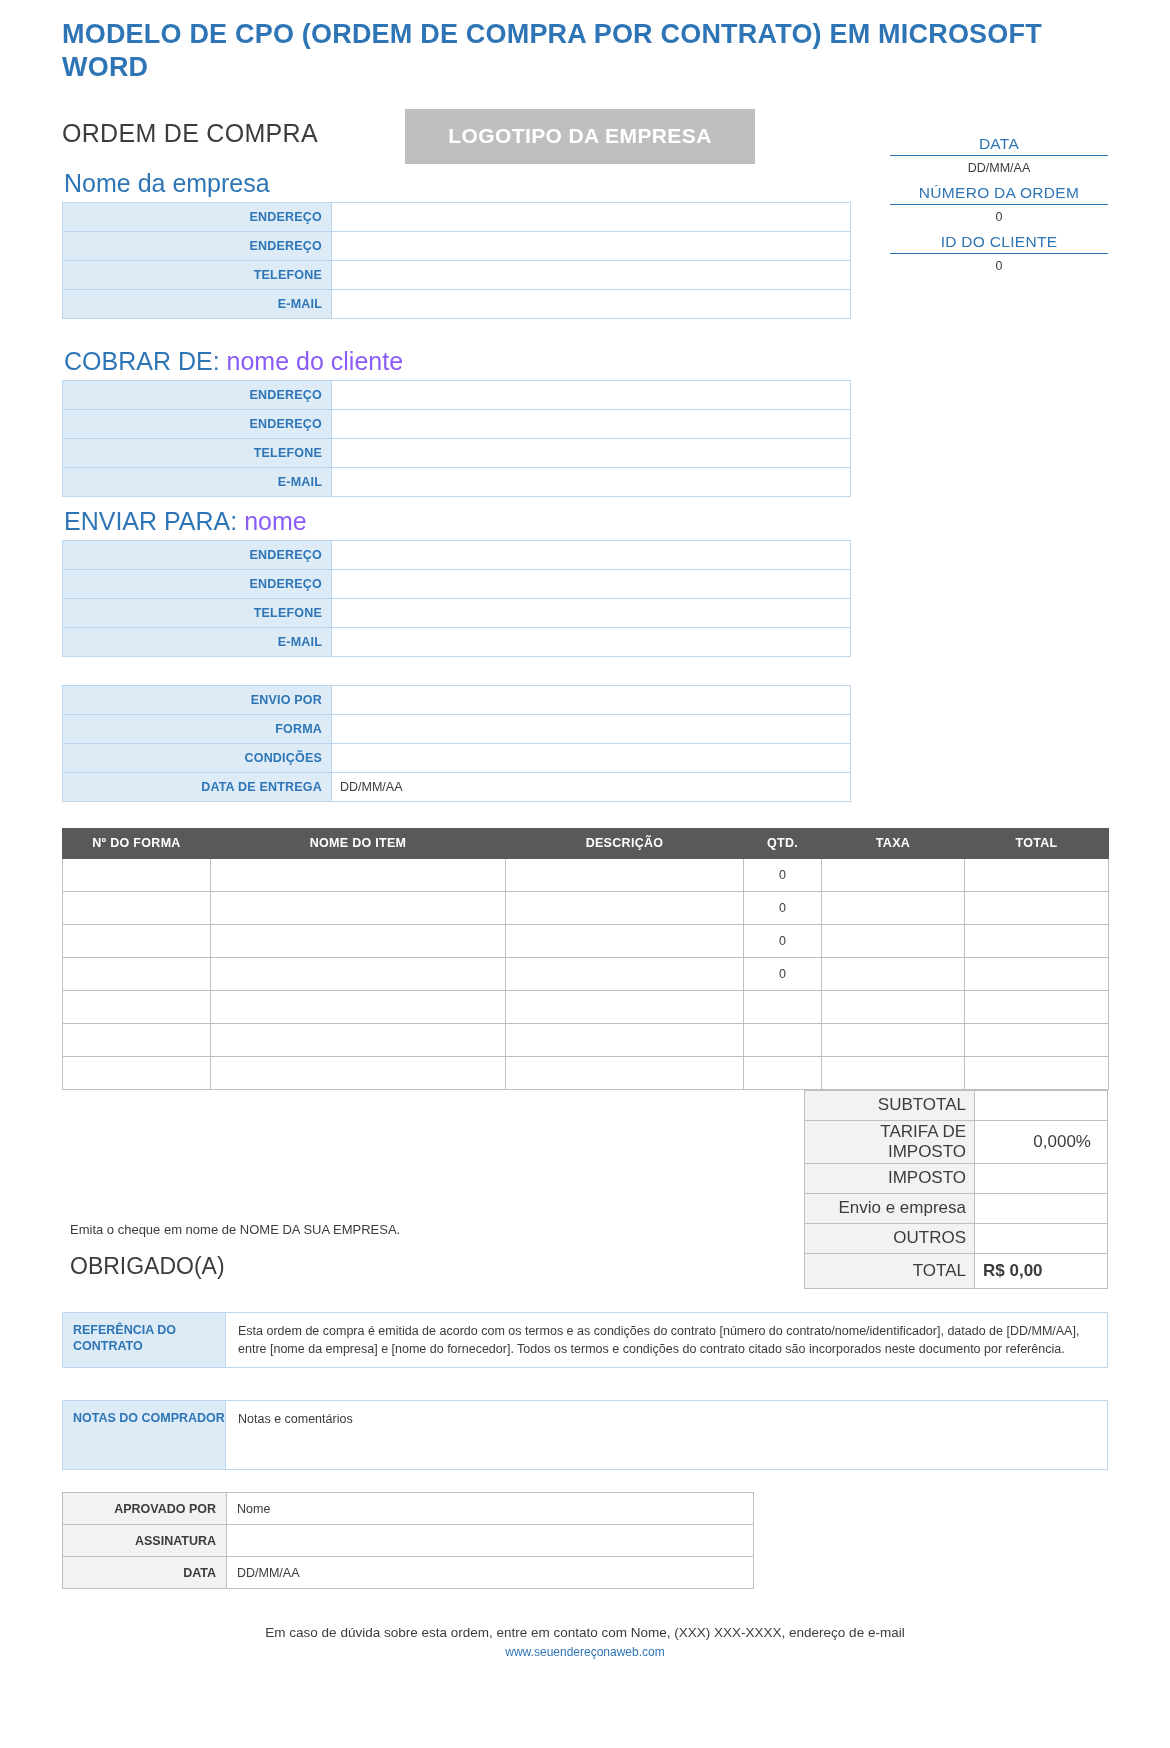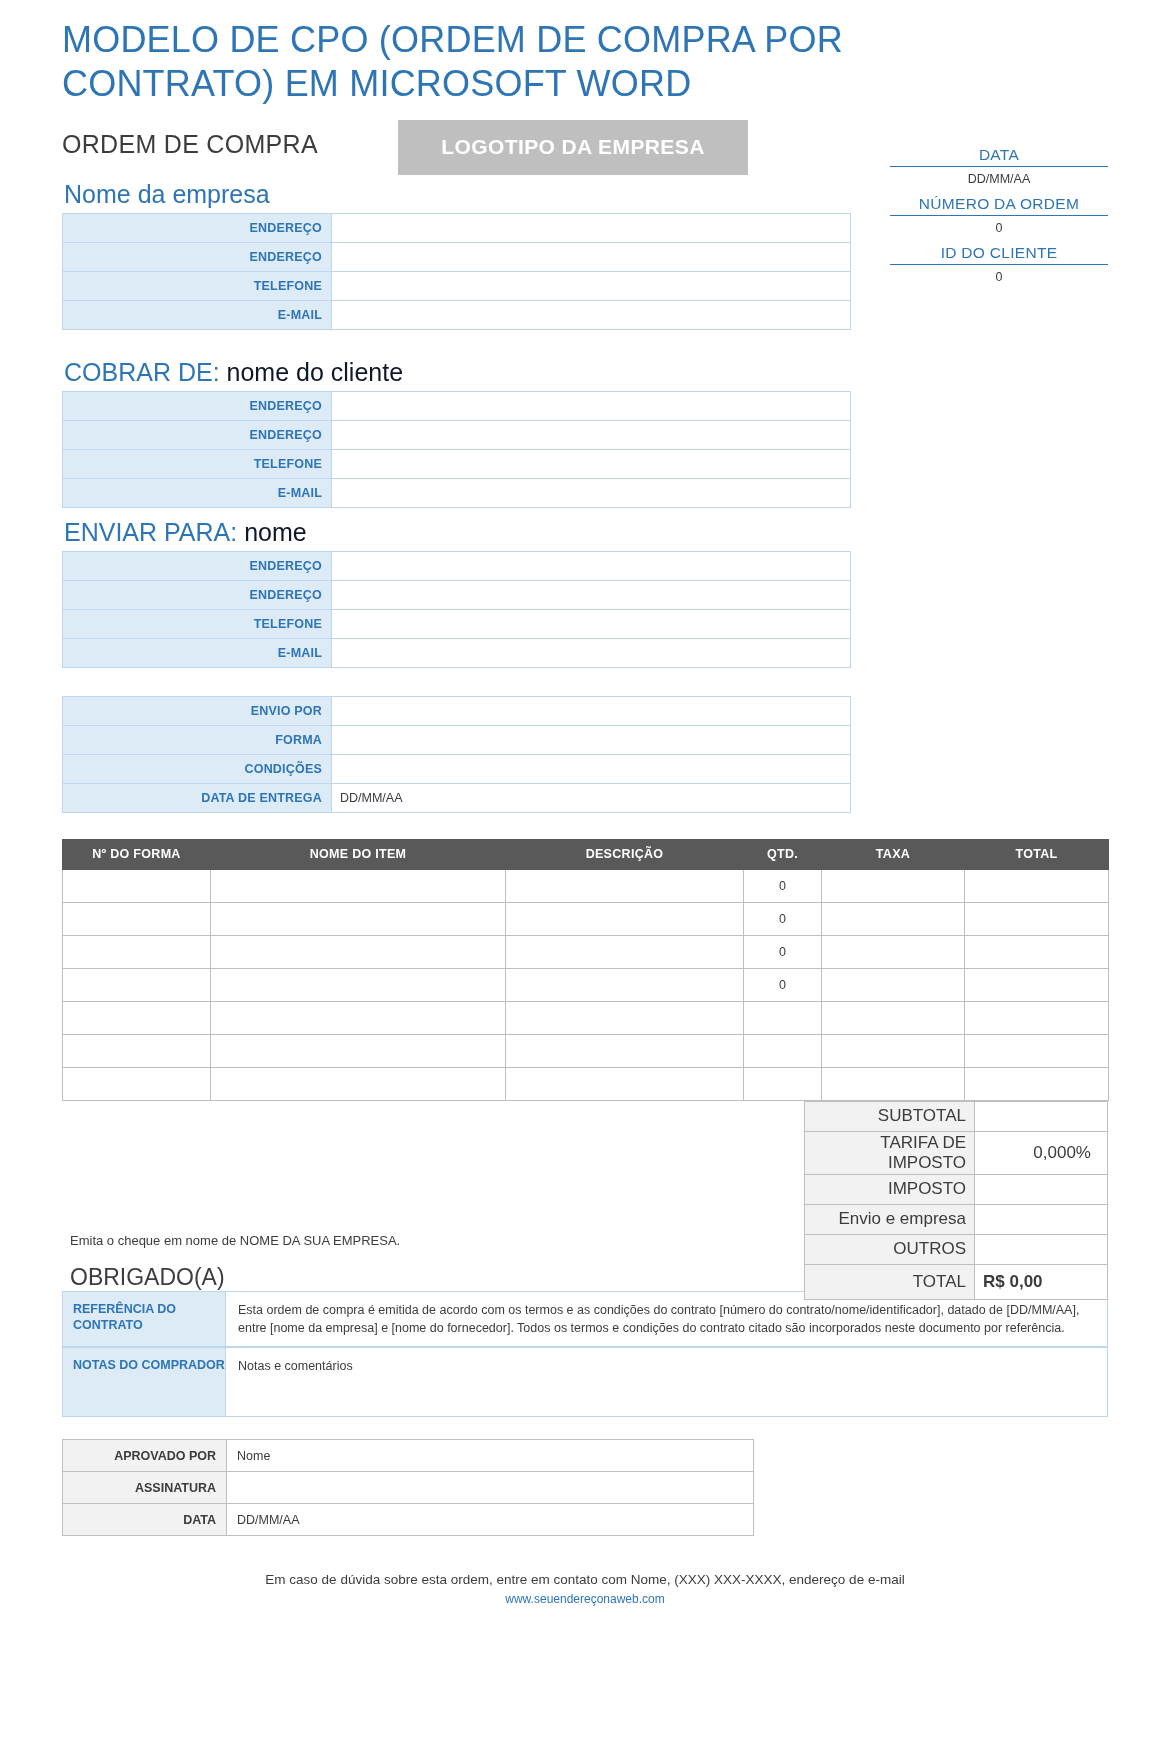--- a/index.html
+++ b/index.html
@@ -17,44 +17,44 @@
   .page {
     width: 1170px;
     min-height: 1748px;
     box-sizing: border-box;
     padding: 14px 62px 10px 62px;
     position: relative;
   }
   
   .doc-title {
     color: #2e75b6;
-    font-size: 36px;
-    font-weight: normal;
+    font-size: 27px;
+    font-weight: bold;
     line-height: 1.22;
     letter-spacing: .2px;
-    margin: 4px 0 14px 0;
+    margin: 4px 0 25px 0;
     max-width: 980px;
   }
   
   .header-row {
     position: relative;
     height: 60px;
   }
   .po-heading {
     font-size: 25px;
     color: #3c3c3c;
     font-weight: 400;
     letter-spacing: .3px;
     position: absolute;
     left: 0;
     top: 10px;
   }
   .logo-box {
     position: absolute;
-    left: 336px;
+    left: 343px;
     top: 0;
     width: 350px;
     height: 55px;
     background: #bfbfbf;
     color: #ffffff;
     font-size: 21px;
     font-weight: bold;
     letter-spacing: .4px;
     display: flex;
     align-items: center;
@@ -80,21 +80,21 @@
     color: #3c3c3c;
     padding: 5px 0 9px 0;
   }
   
   .sec-heading {
     font-size: 25px;
     color: #2e75b6;
     font-weight: 400;
     margin: 0 0 4px 2px;
   }
-  .sec-heading .lighter { color: #0f172a; }
+  .sec-heading .lighter { color: #8b5cf6; }
   
   table.fields {
     border-collapse: collapse;
     width: 789px;
     table-layout: fixed;
   }
   table.fields td {
     height: 26px;
     border: 1px solid #bdd7ee;
     font-size: 12.5px;
@@ -199,21 +199,21 @@
   .thanks {
     font-size: 23px;
     color: #3c3c3c;
     margin: 16px 0 0 8px;
   }
   
   table.block {
     border-collapse: collapse;
     width: 1046px;
     table-layout: fixed;
-    margin-top: 0;
+    margin-top: 32px;
   }
   table.block td {
     border: 1px solid #bdd7ee;
     vertical-align: top;
     font-size: 12.5px;
   }
   td.block-lbl {
     width: 152px;
     background: #ddebf7;
     color: #2e75b6;

